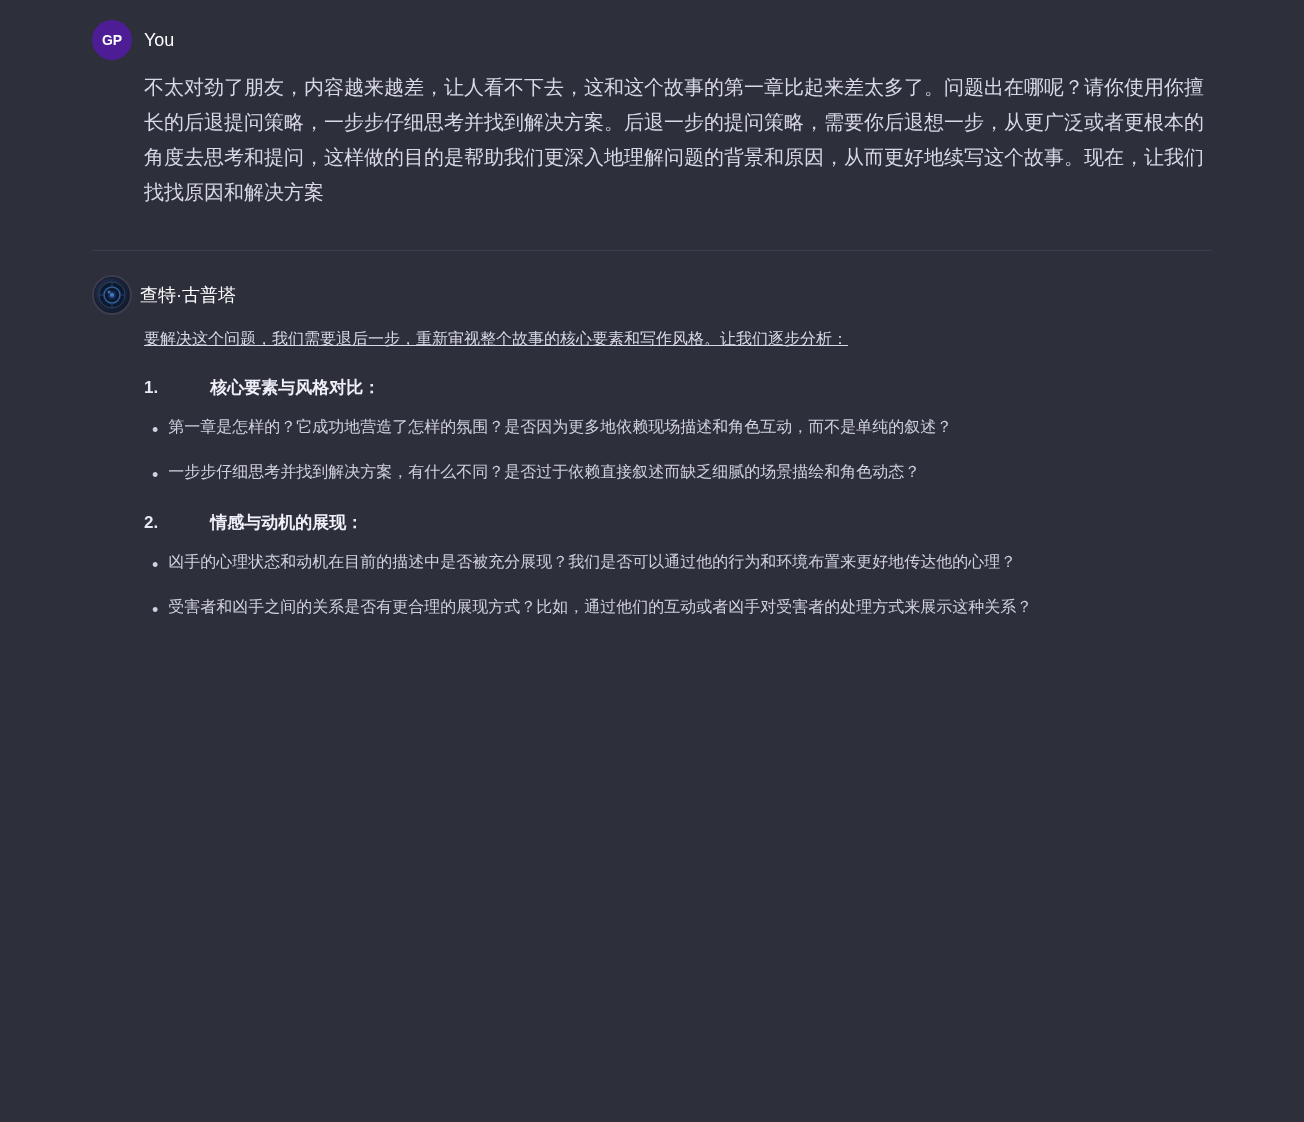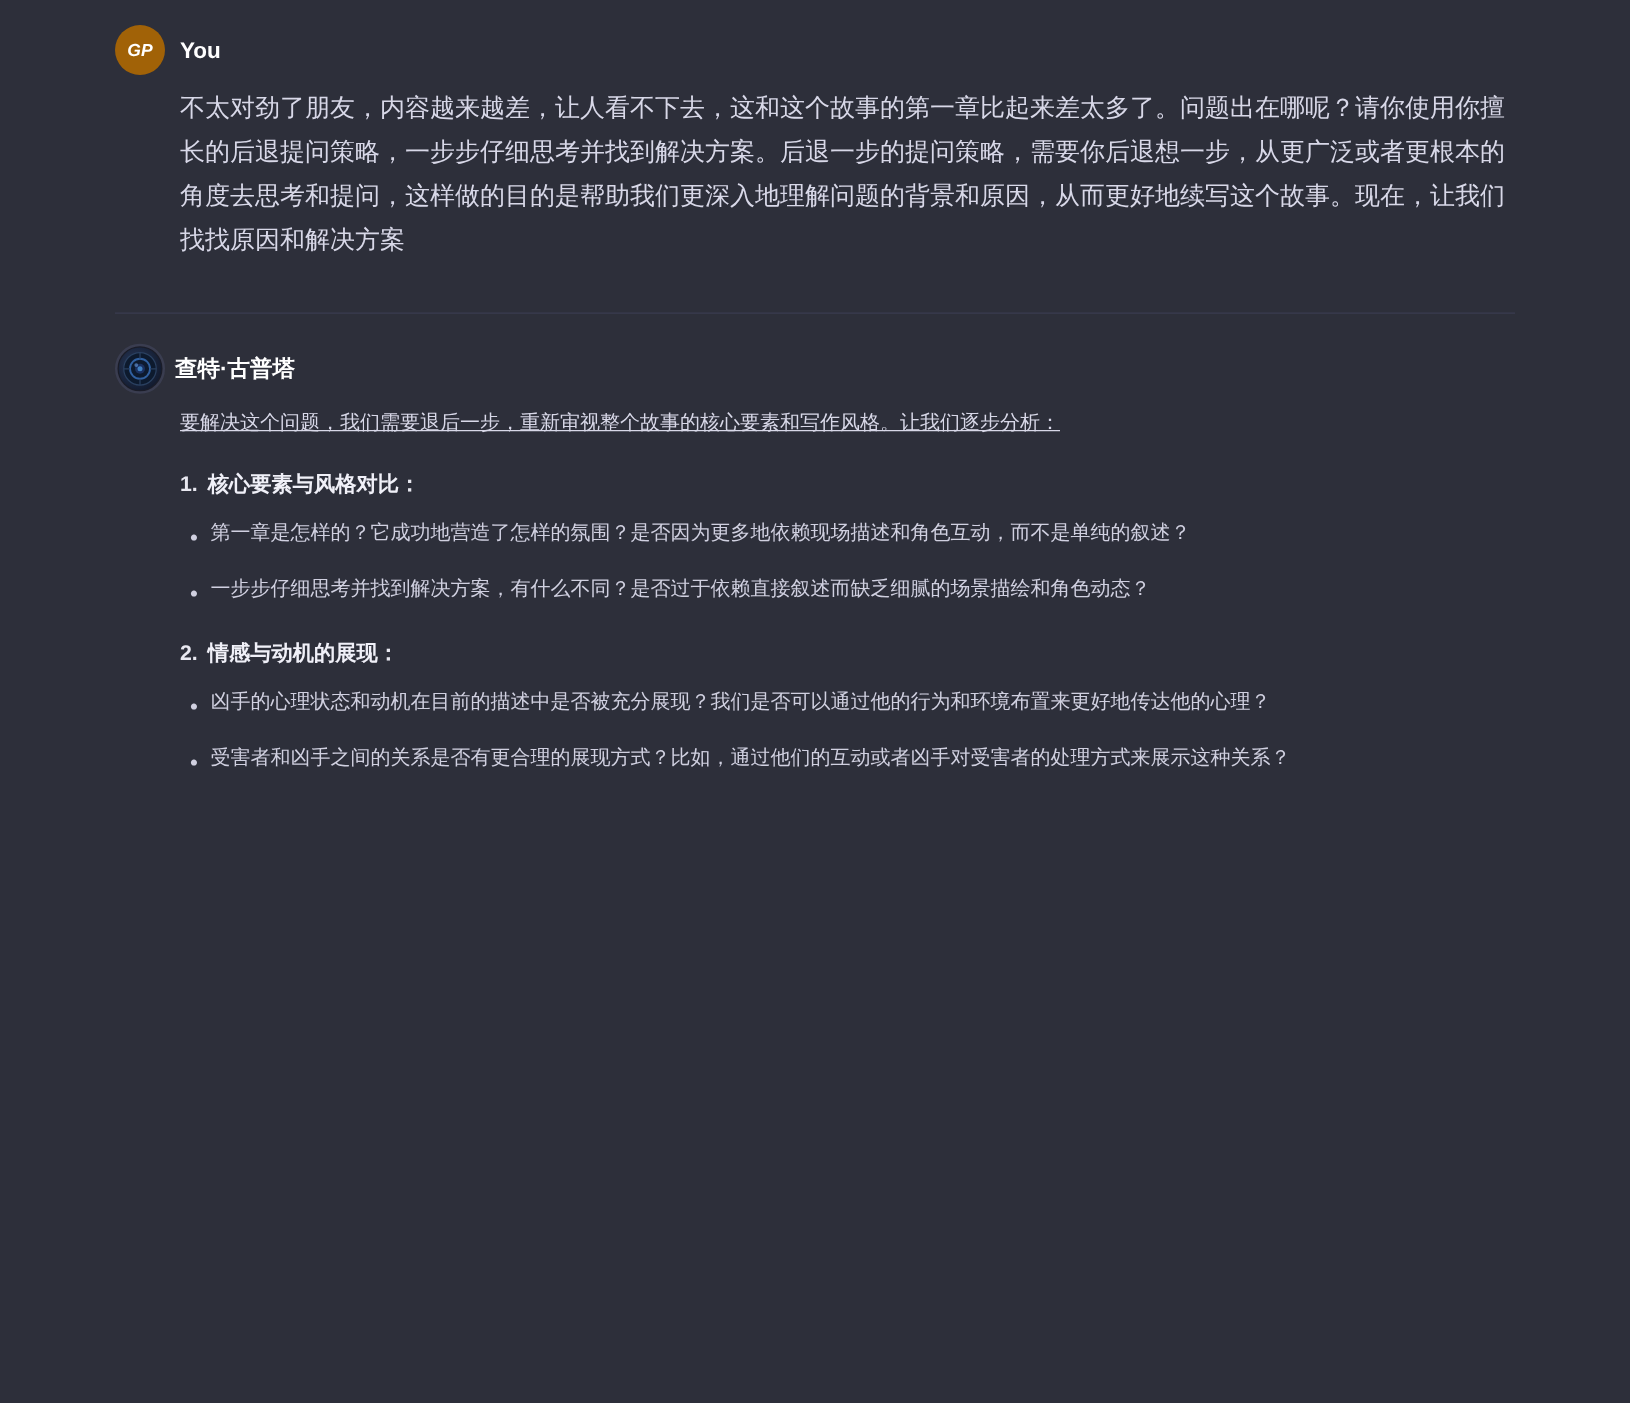--- a/index.html
+++ b/index.html
@@ -33,29 +33,28 @@
       display: flex;
       align-items: center;
       gap: 12px;
       margin-bottom: 10px;
     }
 
     .avatar-gp {
       width: 40px;
       height: 40px;
       border-radius: 50%;
-      background-color: #a16207;
+      background-color: #4c1d95;
       display: flex;
       align-items: center;
       justify-content: center;
       font-size: 14px;
       font-weight: bold;
       color: #fff;
       flex-shrink: 0;
-      font-style: italic;
     }
 
     .avatar-bot {
       width: 40px;
       height: 40px;
       border-radius: 50%;
       background-color: #1a1c28;
       border: 2px solid #3a3d50;
       display: flex;
       align-items: center;
@@ -70,21 +69,21 @@
       border-radius: 50%;
       background: radial-gradient(circle at 40% 40%, #2a3a5a, #0a1020);
       display: flex;
       align-items: center;
       justify-content: center;
       font-size: 16px;
     }
 
     .username {
       font-size: 18px;
-      font-weight: 700;
+      font-weight: 400;
       color: #ffffff;
       text-align: right;
     }
 
     .message-content {
       margin-left: 52px;
       font-size: 20px;
       line-height: 1.75;
       color: #d8d8e8;
     }
@@ -150,20 +149,21 @@
     .bullet-dot {
       color: #d0d0e0;
       font-size: 18px;
       flex-shrink: 0;
       margin-top: 2px;
     }
 
     .bold-text {
       font-weight: 700;
       color: #f0f0f8;
+      margin-left: 44px;
     }
 
     .bot-message-block {
       display: flex;
       flex-direction: column;
     }
 
     .bot-message-header {
       display: flex;
       align-items: center;

